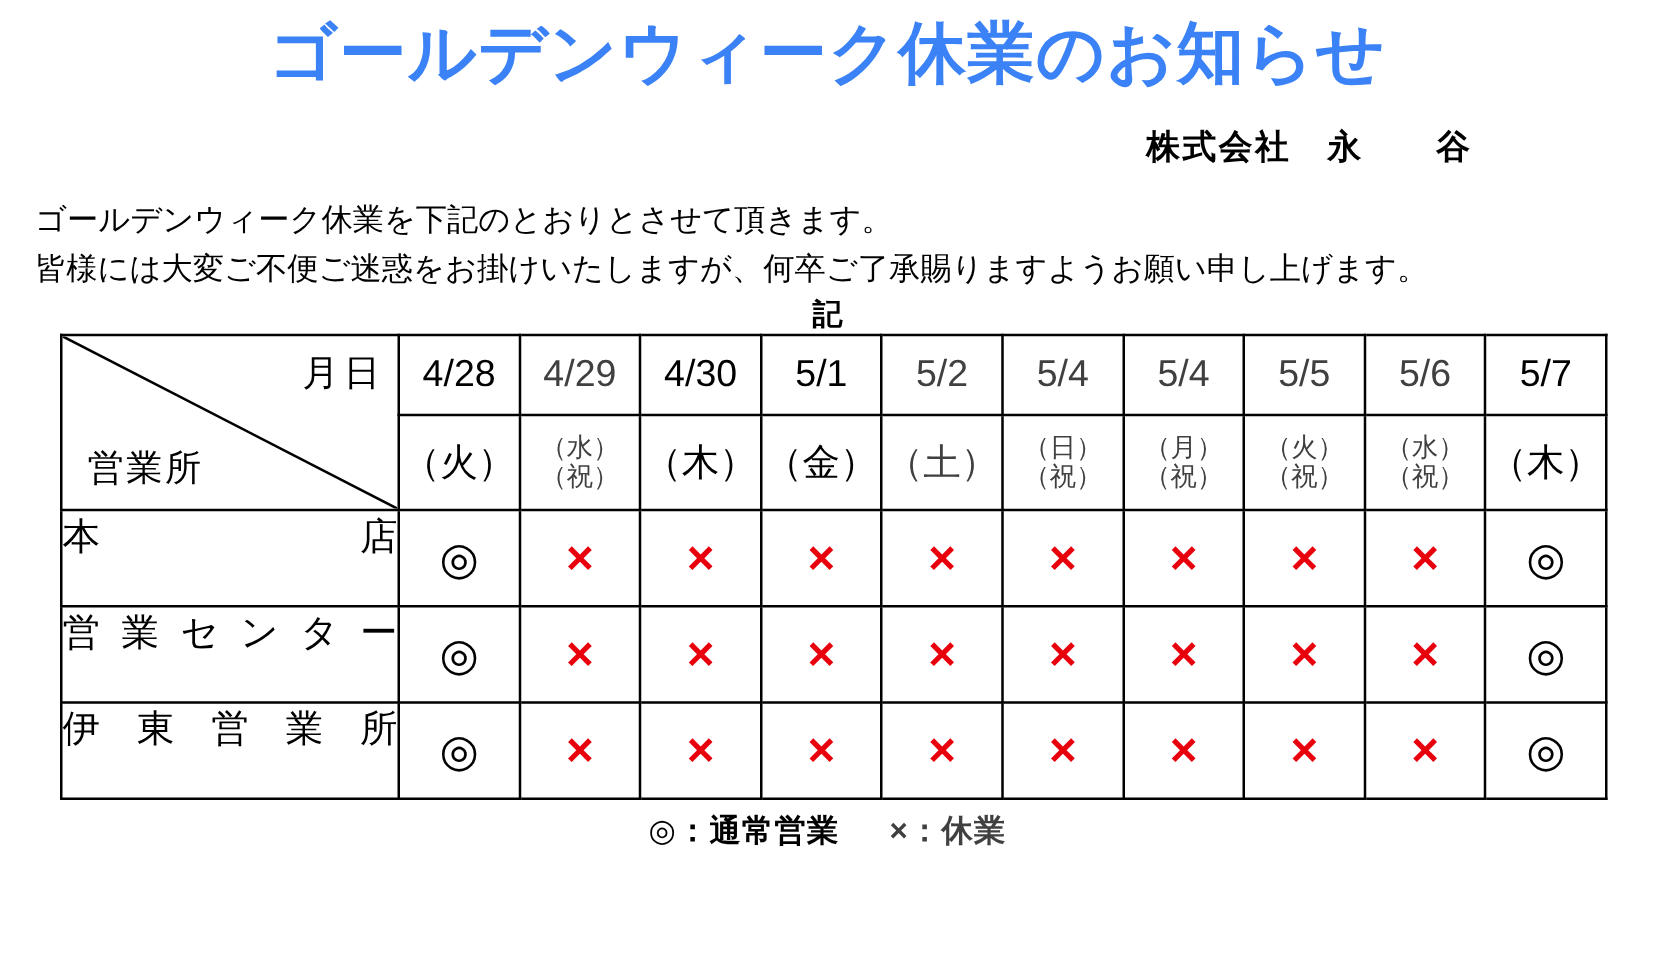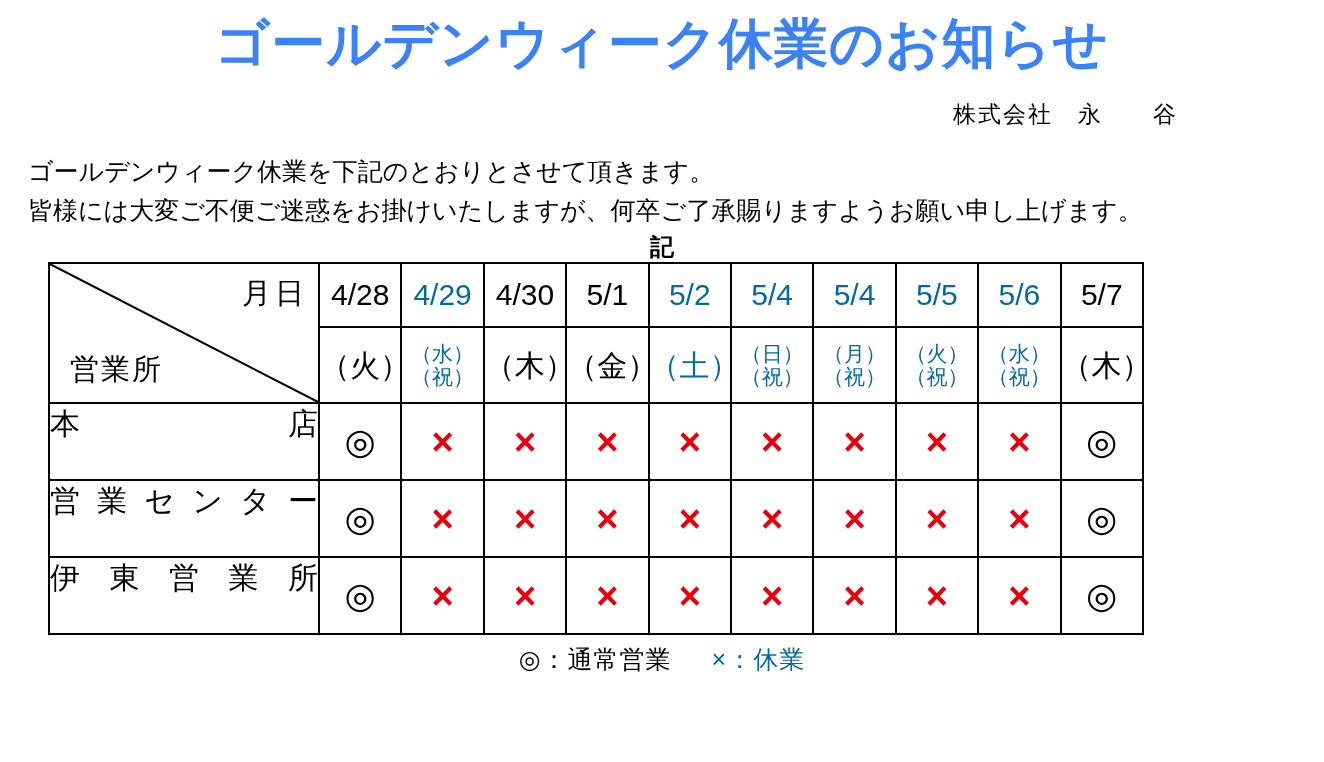--- a/index.html
+++ b/index.html
@@ -24,22 +24,22 @@
     text-align: center;
     color: #3b82f6;
     font-size: 54px;
     font-weight: bold;
     letter-spacing: 1px;
     margin: 14px 0 0 0;
     line-height: 1.1;
   }
   .company {
     text-align: right;
-    font-size: 23px;
-    font-weight: normal;
+    font-size: 27px;
+    font-weight: bold;
     margin: 26px 146px 0 0;
     letter-spacing: 2px;
     white-space: pre;
   }
   .body-lines {
     margin: 22px 0 0 28px;
     font-size: 25px;
     line-height: 1.55;
   }
   .body-lines div {
@@ -49,21 +49,21 @@
     text-align: center;
     font-size: 24px;
     font-weight: bold;
     margin: 4px 0 2px 0;
     line-height: 1.1;
   }
   table.schedule {
     border-collapse: collapse;
     margin: 0 0 0 48px;
     table-layout: fixed;
-    width: 1096px;
+    width: 1238px;
   }
   table.schedule td {
     border: 2px solid #000000;
     text-align: center;
     vertical-align: middle;
     font-size: 30px;
     padding: 0;
   }
   .col-head {
     width: 270px;
@@ -101,21 +101,21 @@
   }
   td.day-cell {
     height: 74px;
     font-size: 30px;
     line-height: 1.05;
   }
   td.day-cell.two-line {
     font-size: 21px;
     line-height: 1.1;
   }
-  .red { color: #0369a1; }
+  .red { color: #404040; }
   .blk { color: #000000; }
   td.row-label {
     text-align: left;
     font-size: 30px;
     height: 72px;
     padding: 0 10px 0 10px;
     letter-spacing: 0;
   }
   td.row-label .spread {
     display: block;
@@ -137,21 +137,21 @@
     font-weight: bold;
     font-size: 38px;
   }
   td.mark .o {
     color: #000000;
     font-size: 36px;
   }
   .legend {
     text-align: center;
     font-size: 25px;
-    font-weight: normal;
+    font-weight: bold;
     margin-top: 8px;
     letter-spacing: 1px;
   }
   .legend .sep { display: inline-block; width: 40px; }
 </style>
 </head>
 <body>
 
 <div class="page">
 

